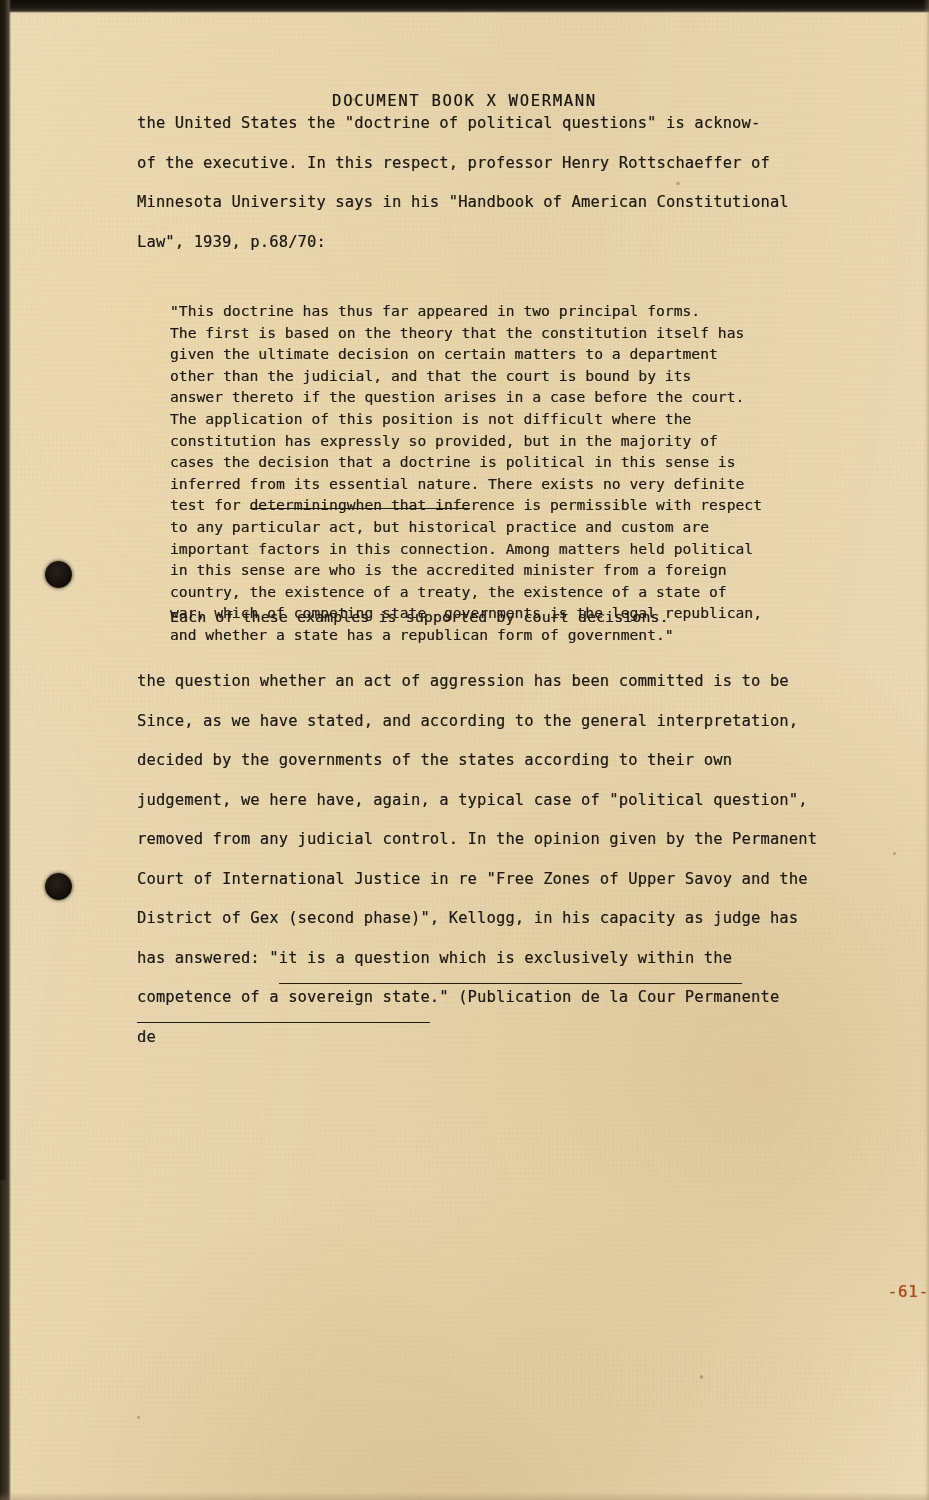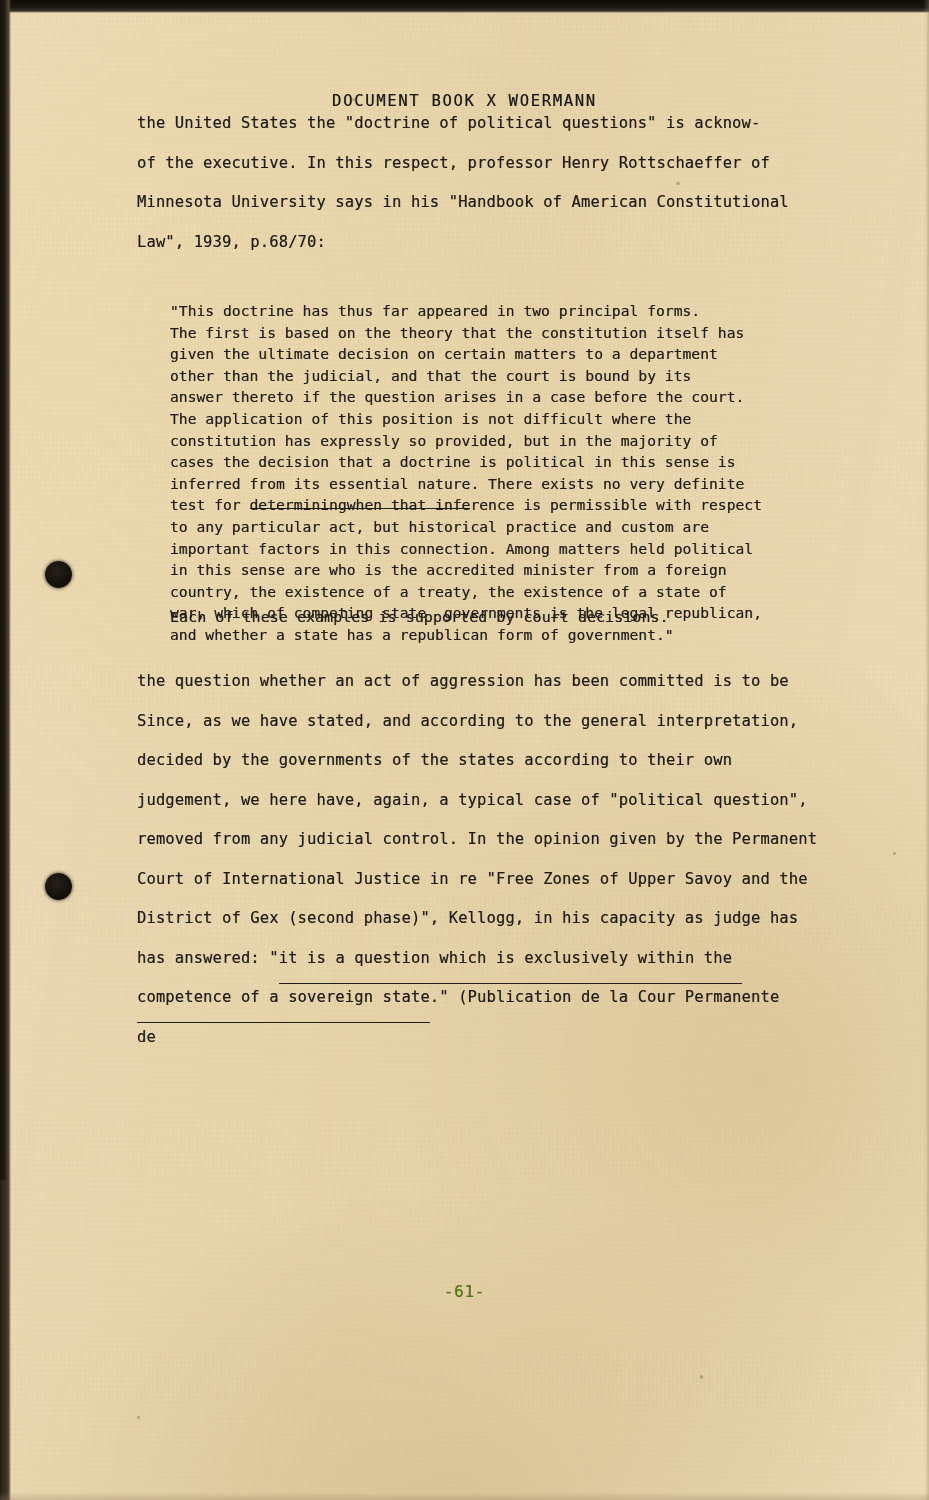--- a/index.html
+++ b/index.html
@@ -157,24 +157,24 @@
   .u {
     border-bottom: 1.4px solid #211d18;
     padding-bottom: 16px;
   }
 
   .page-number {
     position: absolute;
     left: 0;
     top: 1283px;
     width: 929px;
-    text-align: center;
+    text-align: right;
     font-size: 15.5px;
     letter-spacing: 1px;
-    color: #4d7c0f;
+    color: #c2410c;
   }
 
   
   .speck {
     position: absolute;
     background: rgba(92,76,54,0.38);
     border-radius: 50%;
     pointer-events: none;
   }
 </style>

